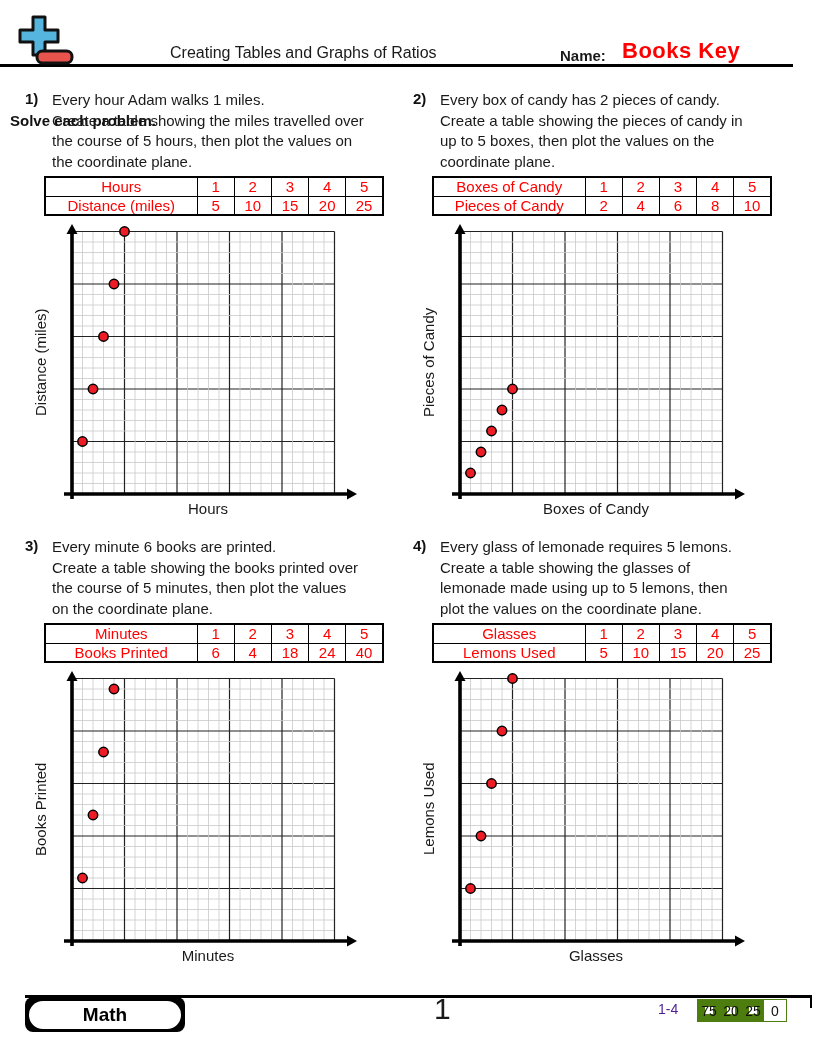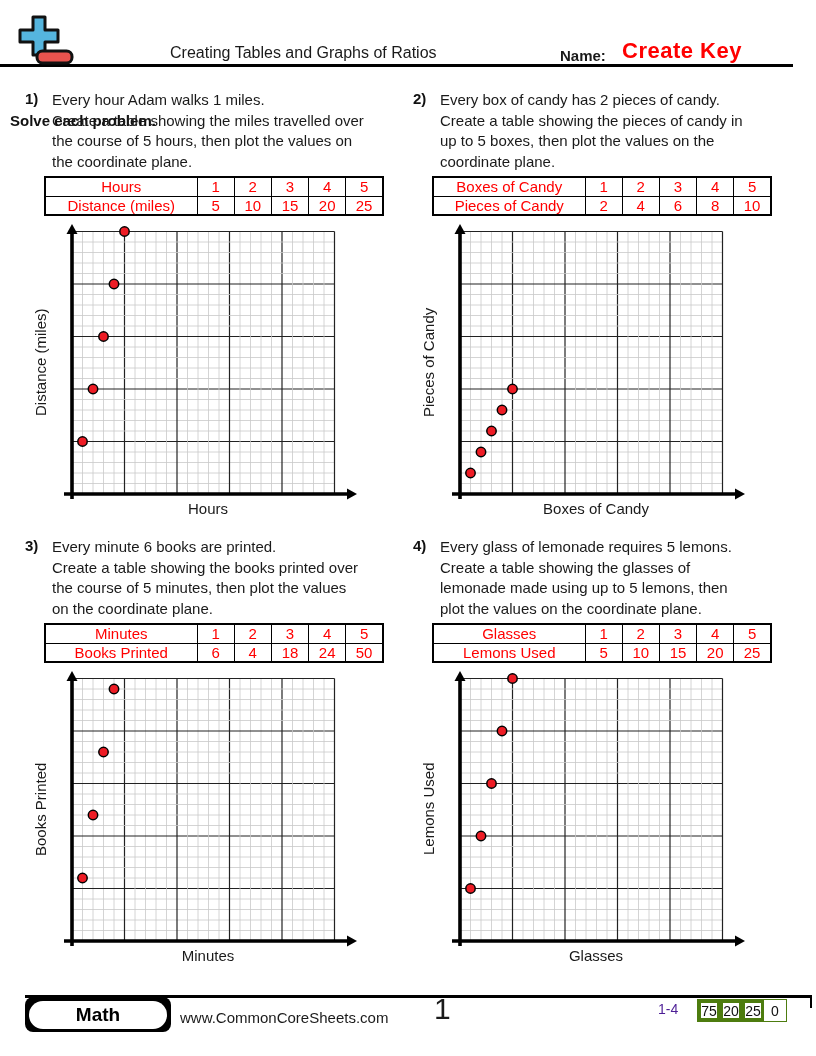--- a/index.html
+++ b/index.html
@@ -31,44 +31,44 @@
   
   .plotwrap { display:flex; align-items:stretch; margin:6px 0 0 8px; }
   .ylabel { width:26px; writing-mode:vertical-rl; transform:rotate(180deg); text-align:center;
             font-size:15px; color:#1a1a1a; }
   svg.plot { width:300px; height:280px; display:block; }
   .xlabel { width:300px; margin-left:34px; text-align:center; font-size:15px; margin-top:-2px; color:#1a1a1a; }
   
   .footer { position:absolute; top:993px; left:0; width:816px; height:50px; }
   .fline { position:absolute; top:2px; left:25px; width:787px; height:2.5px; background:#000; }
   .ftick { position:absolute; top:2px; left:809.5px; width:2.5px; height:13px; background:#000; }
-  .badge { position:absolute; top:4px; left:25px; width:146px; height:35px; background:#000; border-radius:8px; }
+  .badge { position:absolute; top:4px; left:25px; width:160px; height:35px; background:#000; border-radius:8px; }
   .badge-inner { position:absolute; left:4px; right:4px; top:3.5px; bottom:3.5px; background:#fff;
                  border-radius:999px; display:flex; align-items:center; justify-content:center;
                  font-size:19px; font-weight:bold; color:#000; }
   .url { position:absolute; left:180px; top:16px; font-size:15px; color:#1a1a1a; }
   .pagenum { position:absolute; left:434px; top:-1px; font-size:30px; color:#1a1a1a; }
   .range { position:absolute; left:658px; top:8px; font-size:14px; color:#4c1d95; }
   .scores { position:absolute; left:697px; top:6px; display:flex; }
-  .scores span { width:24px; height:23px; border:4px solid #4d7c0f; margin-left:-2px;
+  .scores span { width:24px; height:23px; border:8px solid #4d7c0f; margin-left:-2px;
                  display:flex; align-items:center; justify-content:center; font-size:14px; background:#fff; }
   .scores span:first-child { margin-left:0; }
   .scores span:last-child { border-width:1.3px; }
 </style>
 </head>
 <body>
 
 <div class="header">
   <svg class="logo" width="62" height="54" viewBox="0 0 62 54">
     <path d="M17 3 h12 v13 h13 v12 h-13 v13 h-12 v-13 H4 v-12 h13 z" fill="#55b5de" stroke="#111" stroke-width="3" stroke-linejoin="round"></path>
     <rect x="21" y="37" width="35" height="12" rx="5.5" fill="#e8534e" stroke="#111" stroke-width="3"></rect>
   </svg>
   <div class="title">Creating Tables and Graphs of Ratios</div>
   <div class="name-label">Name:</div>
-  <div class="name-value">Create Key</div>
+  <div class="name-value">Books Key</div>
   <div class="header-line"></div>
 </div>
 <div class="instructions">Solve each problem.</div>
 
 <div class="main">
 
   <section class="problem">
     <div class="prompt">
       <span class="pnum">1)</span>
       <p class="ptext">Every hour Adam walks 1 miles.
@@ -275,21 +275,21 @@
         <td>3</td>
         <td>4</td>
         <td>5</td>
       </tr>
       <tr>
         <td class="lbl">Books Printed</td>
         <td>6</td>
         <td>4</td>
         <td>18</td>
         <td>24</td>
-        <td>50</td>
+        <td>40</td>
       </tr>
     </tbody>
       </table>
     <div class="plotwrap">
       <div class="ylabel">Books Printed</div>
       <svg class="plot" viewBox="0 0 300 280">
           <line x1="24.5" y1="9.5" x2="24.5" y2="272" stroke="#c9c9c9" stroke-width="0.8"></line>
           <line x1="14" y1="261.5" x2="276.5" y2="261.5" stroke="#c9c9c9" stroke-width="0.8"></line>
           <line x1="35" y1="9.5" x2="35" y2="272" stroke="#c9c9c9" stroke-width="0.8"></line>
           <line x1="14" y1="251" x2="276.5" y2="251" stroke="#c9c9c9" stroke-width="0.8"></line>
@@ -447,21 +447,20 @@
     <div class="xlabel">Glasses</div>
   </section>
 </div>
 
 <div class="footer">
   <div class="fline"></div>
   <div class="ftick"></div>
   <div class="badge">
     <div class="badge-inner">Math</div>
   </div>
-  <div class="url">www.CommonCoreSheets.com</div>
   <div class="pagenum">1</div>
   <div class="range">1-4</div>
   <div class="scores">
     <span>75</span>
     <span>20</span>
     <span>25</span>
     <span>0</span>
   </div>
 </div>
 

